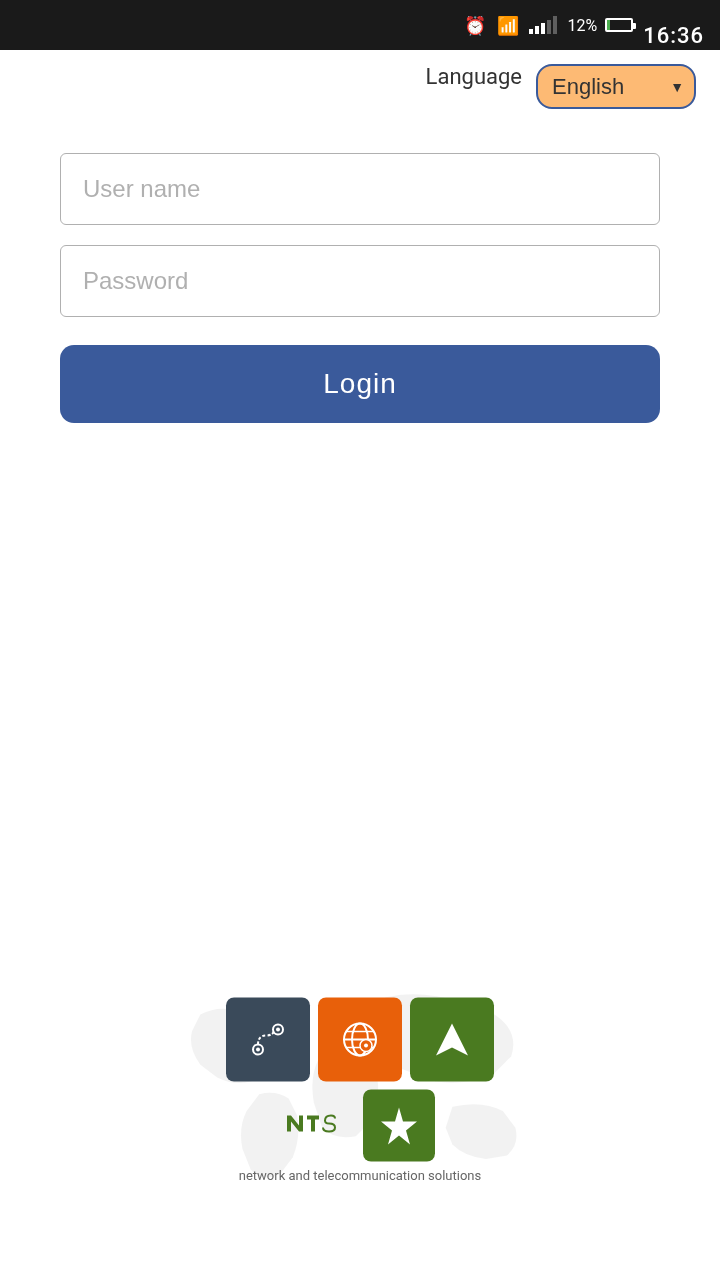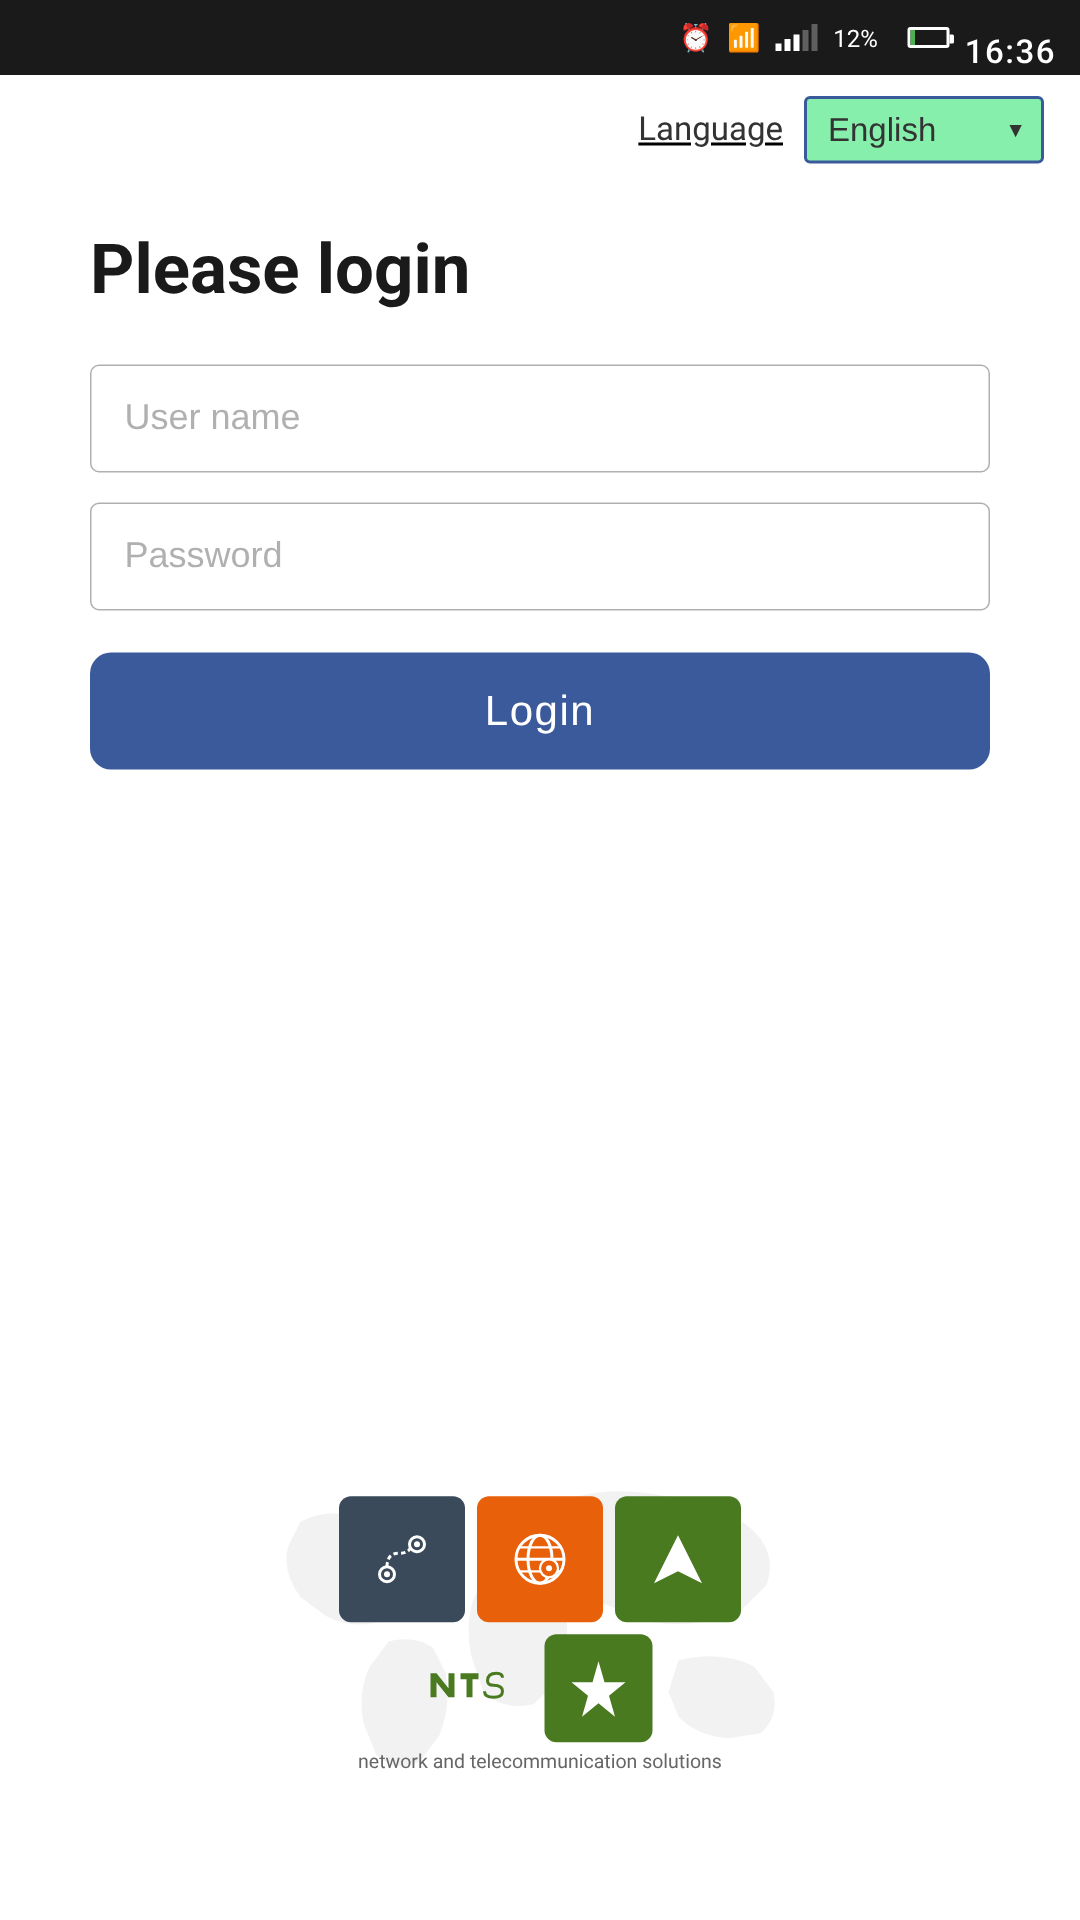--- a/index.html
+++ b/index.html
@@ -28,21 +28,21 @@
     }
 
     .status-icon {
       color: #ffffff;
       font-size: 18px;
     }
 
     .status-battery {
       display: flex;
       align-items: center;
-      gap: 20px;
+      gap: 8px;
       color: #ffffff;
       font-size: 16px;
     }
 
     .battery-bar {
       width: 28px;
       height: 14px;
       border: 2px solid #ffffff;
       border-radius: 2px;
       position: relative;
@@ -68,45 +68,43 @@
       color: #ffffff;
       font-size: 22px;
       font-weight: 500;
       letter-spacing: 1px;
       margin-top: 20px;
     }
 
     
     .language-row {
       display: flex;
-      align-items: center;
       justify-content: flex-end;
       padding: 14px 24px;
       gap: 14px;
-      text-decoration: underline;
     }
 
     .language-label {
       font-size: 22px;
       color: #333333;
       font-weight: 400;
     }
 
     .language-select-wrapper {
       position: relative;
       display: inline-block;
     }
 
     .language-select-wrapper select {
       border: 2px solid #3a5a9b;
-      border-radius: 4px;
+      border-radius: 16px;
       padding: 8px 40px 8px 14px;
       font-size: 22px;
       color: #333333;
-      background: #86efac;
+      background: #fdba74;
       appearance: none;
       -webkit-appearance: none;
       cursor: pointer;
       min-width: 160px;
     }
 
     .language-select-wrapper::after {
       content: '▼';
       position: absolute;
       right: 12px;
@@ -289,21 +287,20 @@
     <select>
       <option value="English" selected="">English</option>
       <option value="Deutsch">Deutsch</option>
       <option value="Français">Français</option>
       <option value="Español">Español</option>
     </select>
   </div>
 </div>
 
 <div class="main-content">
-  <h1 class="page-title">Please login</h1>
 
   <input type="text" class="input-field" placeholder="User name" style="">
 
   <input type="password" class="input-field" placeholder="Password" style="">
 
   <button class="login-button">Login</button>
 </div>
 
 <div class="logo-area">
   <div class="logo-container">

